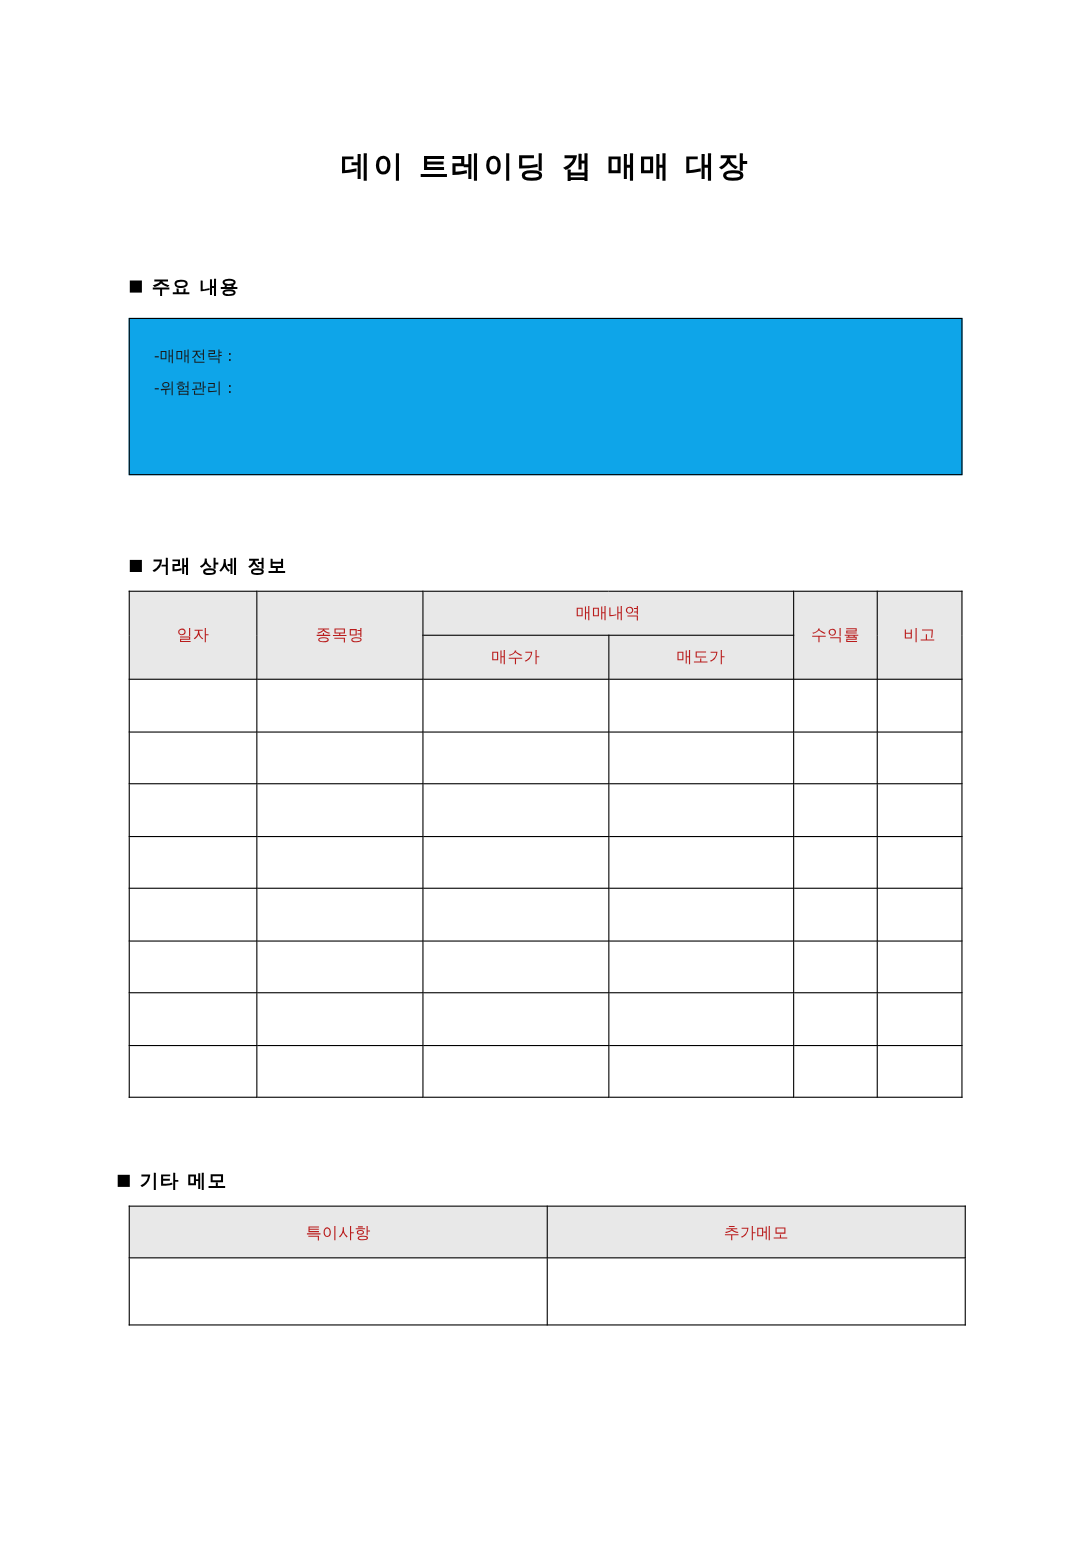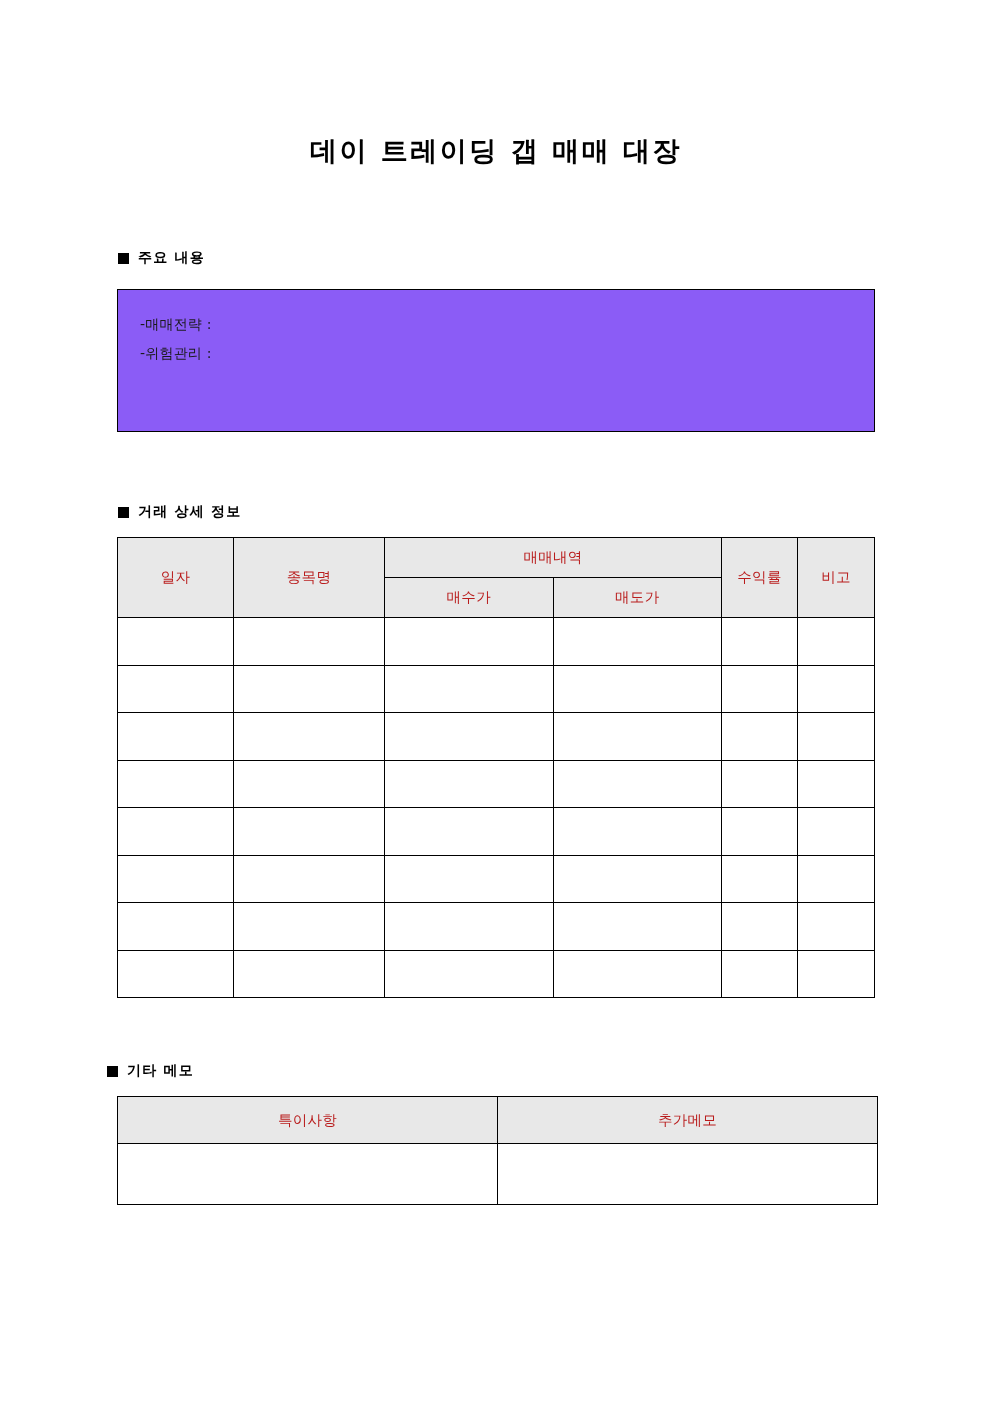--- a/index.html
+++ b/index.html
@@ -35,21 +35,21 @@
     color: #000000;
     white-space: nowrap;
   }
 
   
   .section-head {
     position: absolute;
     display: flex;
     align-items: center;
     gap: 9px;
-    font-size: 14px;
+    font-size: 17px;
     font-weight: bold;
     letter-spacing: 1.2px;
     color: #000000;
     white-space: nowrap;
   }
   .bullet-square {
     display: inline-block;
     width: 11px;
     height: 11px;
     background: #000000;
@@ -61,21 +61,21 @@
 
   
   .overview-box {
     position: absolute;
     left: 117px;
     top: 289px;
     width: 758px;
     height: 143px;
     border: 1.3px solid #000000;
     box-sizing: border-box;
-    background: #8b5cf6;
+    background: #0ea5e9;
   }
   .overview-lines {
     position: absolute;
     left: 22px;
     top: 20px;
     font-size: 14px;
     line-height: 29px;
     color: #1a1a1a;
     letter-spacing: 0.2px;
   }

